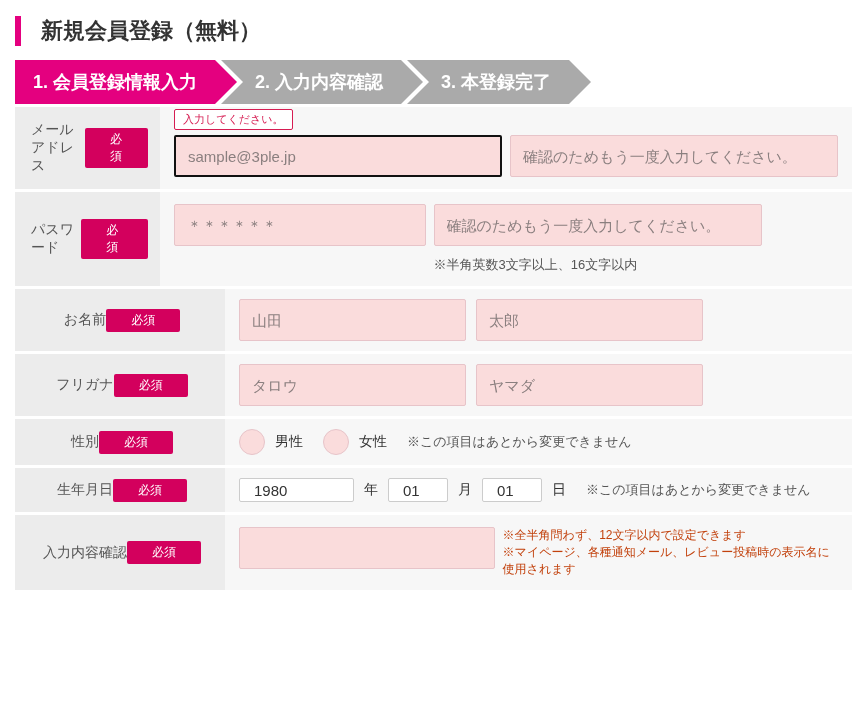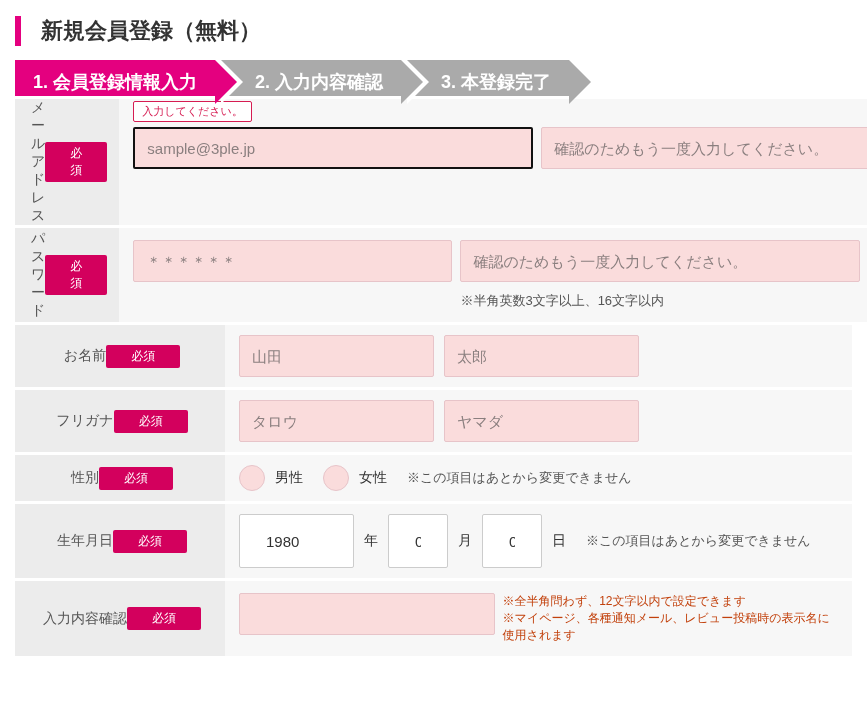--- a/index.html
+++ b/index.html
@@ -22,21 +22,21 @@
     padding-left: 20px;
     margin: 6px 0 14px;
   }
   
   .steps {
     display: flex;
     margin-bottom: 0;
   }
   .step {
     position: relative;
-    height: 36px;
+    height: 44px;
     line-height: 44px;
     font-size: 18px;
     font-weight: bold;
     color: #fff;
     padding: 0 18px 0 34px;
     background: #aaa;
     margin-right: 6px;
   }
   .step.active { background: #e4007f; }
   .step:first-child { padding-left: 18px; }
@@ -125,26 +125,26 @@
   }
   input.text::placeholder, input.pink::placeholder { color: #8a7f7f; }
   input.focused {
     border: 2px solid #111;
   }
   input.white {
     background: #fff;
     border: 1px solid #ccc;
     color: #333;
     font-size: 15px;
-    padding: 8px 26px;
-    height: 54px;
-    border-radius: 2px;
-  }
-  .w400 { width: 400px; }
-  .w190 { width: 195px; }
+    padding: 8px 14px;
+    height: 24px;
+    border-radius: 2px;
+  }
+  .w400 { width: 328px; }
+  .w190 { width: 227px; }
   .w300 { width: 300px; }
   .w115 { width: 115px; }
   .w60  { width: 60px; }
 
   .radio-circle {
     display: inline-block;
     width: 26px;
     height: 26px;
     border-radius: 50%;
     background: #fadcdc;

